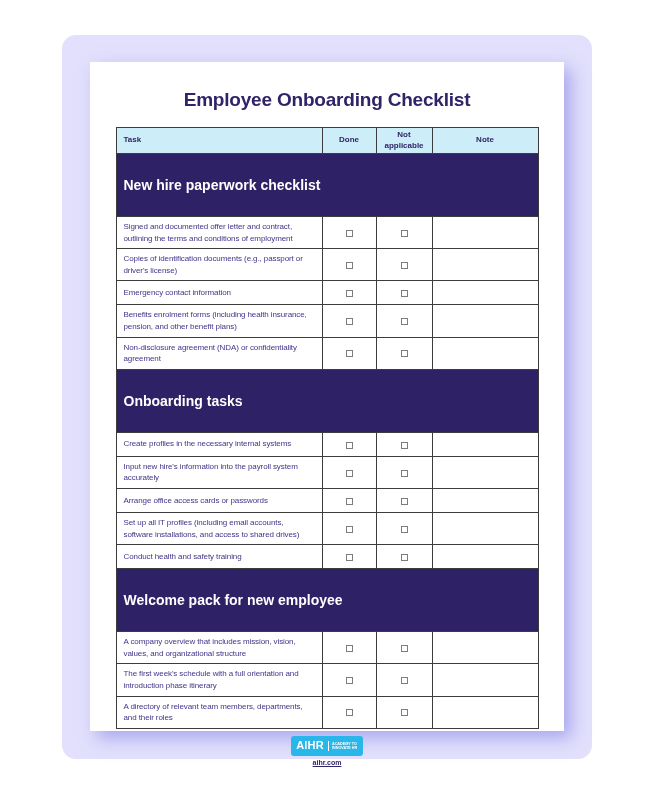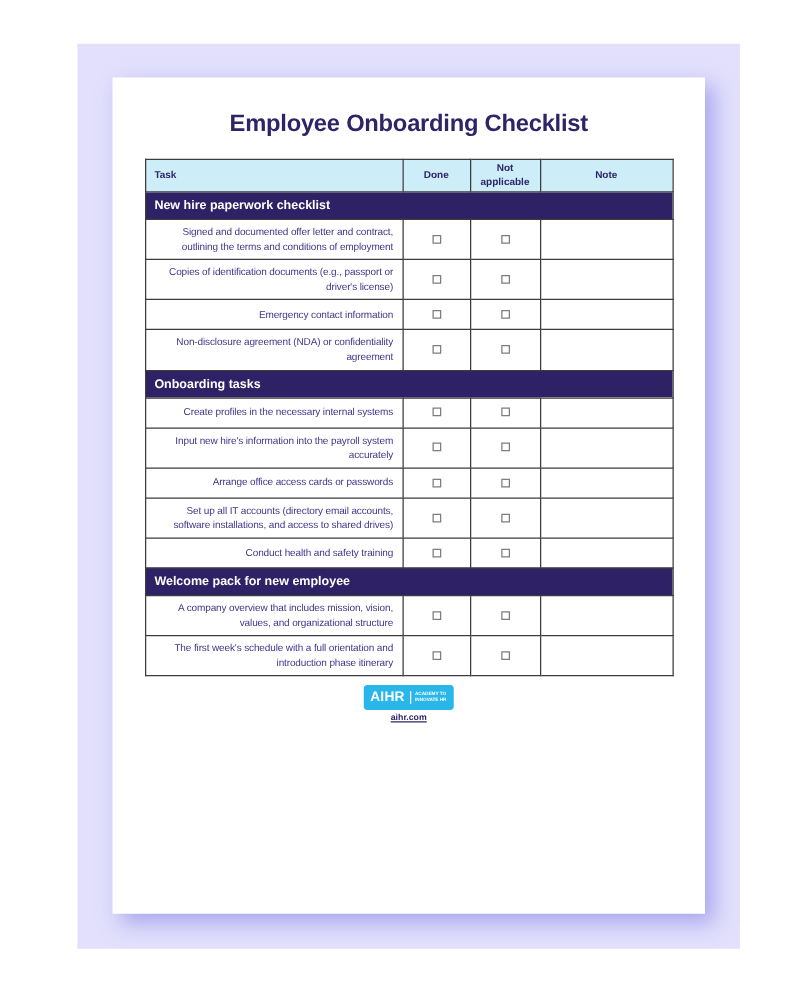--- a/index.html
+++ b/index.html
@@ -12,21 +12,21 @@
   .canvas {
     position: relative;
     width: 649px; height: 794px;
     overflow: hidden;
   }
   .card {
     position: absolute;
     left: 62px; top: 35px;
     width: 530px; height: 724px;
     background: var(--card-bg, #e2e0fc);
-    border-radius: 0;
+    border-radius: 14px;
   }
   .doc-page {
     position: absolute;
     left: 28px; top: 27px;
     width: 474px; height: 669px;
     background: #ffffff;
     box-shadow: 7px 7px 16px rgba(122, 118, 228, 0.55);
   }
   .doc-title {
     margin: 27px 0 16px 0;
@@ -54,31 +54,30 @@
     height: 26px;
     padding: 2px 7px;
     text-align: center;
     line-height: 1.3;
   }
   thead th.task-col { text-align: left; }
   tr.section-row td {
     background: var(--section-bg, #2e2166);
     color: #ffffff;
     font-weight: bold;
-    font-size: 10px;
-    padding: 5px 7px;
+    font-size: 14px;
+    padding: 23px 7px;
   }
   tr.task-row { height: 24px; }
   td.task-cell {
     color: var(--task-text, #413589);
     font-size: 8px;
     line-height: 1.45;
     padding: 4px 7px;
     letter-spacing: -0.1px;
-    text-align: right;
   }
   td.check-cell {
     text-align: center;
     vertical-align: middle;
   }
   .checkbox {
     display: inline-block;
     width: 7px; height: 7px;
     border: 1px solid #7d7d7d;
     background: #ffffff;
@@ -169,20 +168,26 @@
               <td class="check-cell"><span class="checkbox"></span></td>
               <td class="note-cell"></td>
             </tr>
             <tr class="task-row">
               <td class="task-cell">Emergency contact information</td>
               <td class="check-cell"><span class="checkbox"></span></td>
               <td class="check-cell"><span class="checkbox"></span></td>
               <td class="note-cell"></td>
             </tr>
             <tr class="task-row">
+              <td class="task-cell">Benefits enrolment forms (including health insurance, pension, and other benefit plans)</td>
+              <td class="check-cell"><span class="checkbox"></span></td>
+              <td class="check-cell"><span class="checkbox"></span></td>
+              <td class="note-cell"></td>
+            </tr>
+            <tr class="task-row">
               <td class="task-cell">Non-disclosure agreement (NDA) or confidentiality agreement</td>
               <td class="check-cell"><span class="checkbox"></span></td>
               <td class="check-cell"><span class="checkbox"></span></td>
               <td class="note-cell"></td>
             </tr>
             <tr class="section-row">
               <td colspan="4">Onboarding tasks</td>
             </tr>
             <tr class="task-row">
               <td class="task-cell">Create profiles in the necessary internal systems</td>
@@ -196,21 +201,21 @@
               <td class="check-cell"><span class="checkbox"></span></td>
               <td class="note-cell"></td>
             </tr>
             <tr class="task-row">
               <td class="task-cell">Arrange office access cards or passwords</td>
               <td class="check-cell"><span class="checkbox"></span></td>
               <td class="check-cell"><span class="checkbox"></span></td>
               <td class="note-cell"></td>
             </tr>
             <tr class="task-row">
-              <td class="task-cell">Set up all IT accounts (directory email accounts, software installations, and access to shared drives)</td>
+              <td class="task-cell">Set up all IT profiles (including email accounts, software installations, and access to shared drives)</td>
               <td class="check-cell"><span class="checkbox"></span></td>
               <td class="check-cell"><span class="checkbox"></span></td>
               <td class="note-cell"></td>
             </tr>
             <tr class="task-row">
               <td class="task-cell">Conduct health and safety training</td>
               <td class="check-cell"><span class="checkbox"></span></td>
               <td class="check-cell"><span class="checkbox"></span></td>
               <td class="note-cell"></td>
             </tr>
@@ -218,20 +223,26 @@
               <td colspan="4">Welcome pack for new employee</td>
             </tr>
             <tr class="task-row">
               <td class="task-cell">A company overview that includes mission, vision, values, and organizational structure</td>
               <td class="check-cell"><span class="checkbox"></span></td>
               <td class="check-cell"><span class="checkbox"></span></td>
               <td class="note-cell"></td>
             </tr>
             <tr class="task-row">
               <td class="task-cell">The first week's schedule with a full orientation and introduction phase itinerary</td>
+              <td class="check-cell"><span class="checkbox"></span></td>
+              <td class="check-cell"><span class="checkbox"></span></td>
+              <td class="note-cell"></td>
+            </tr>
+            <tr class="task-row">
+              <td class="task-cell">A directory of relevant team members, departments, and their roles</td>
               <td class="check-cell"><span class="checkbox"></span></td>
               <td class="check-cell"><span class="checkbox"></span></td>
               <td class="note-cell"></td>
             </tr>
           </tbody>
       </table>
 
       <div class="footer">
         <div class="aihr-logo">
           <span class="logo-word">AIHR</span>

